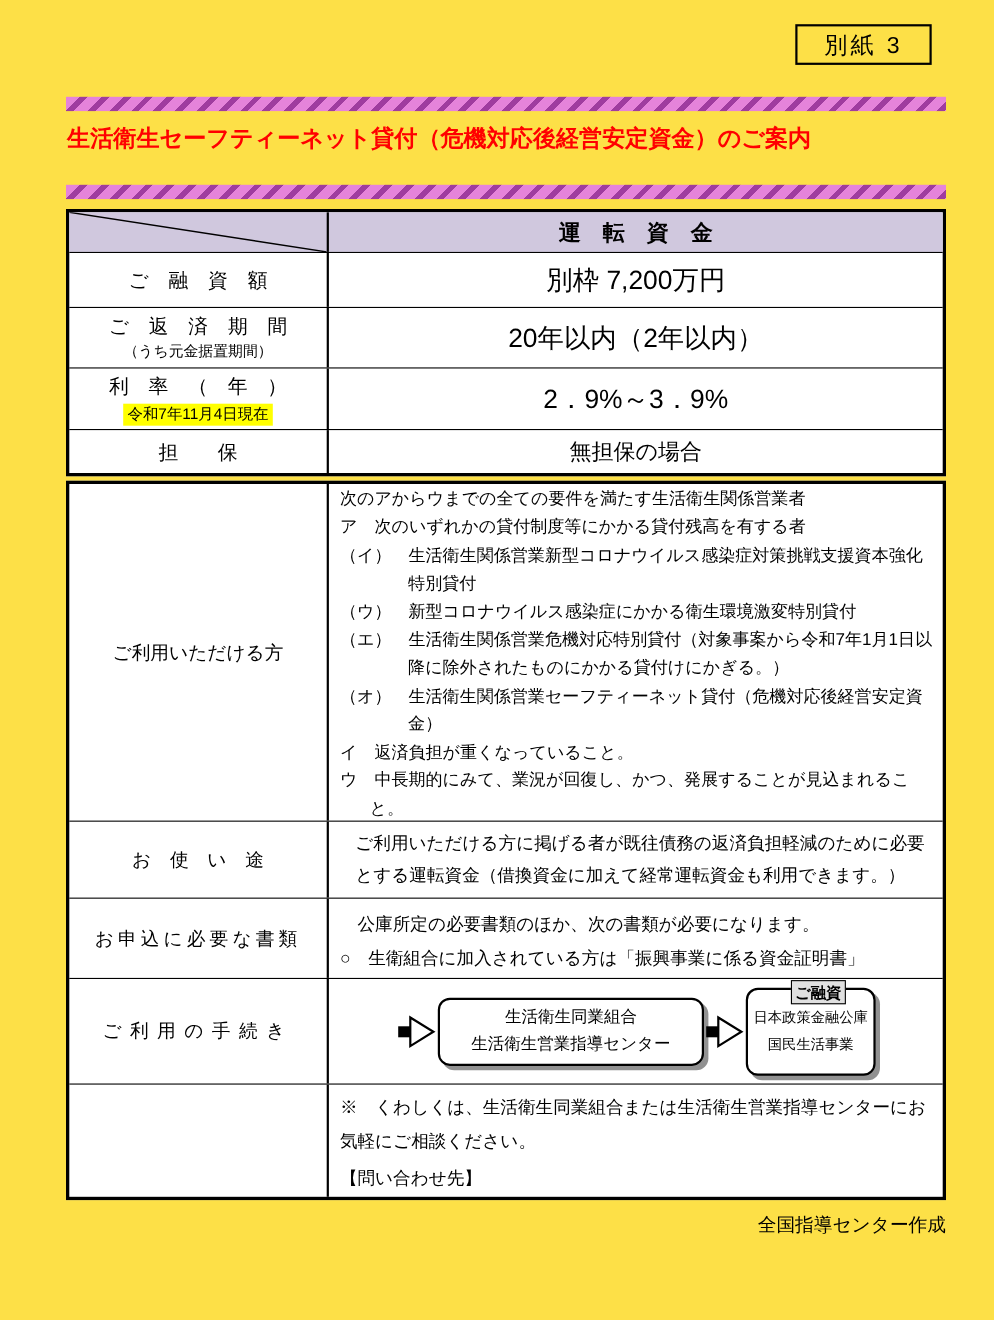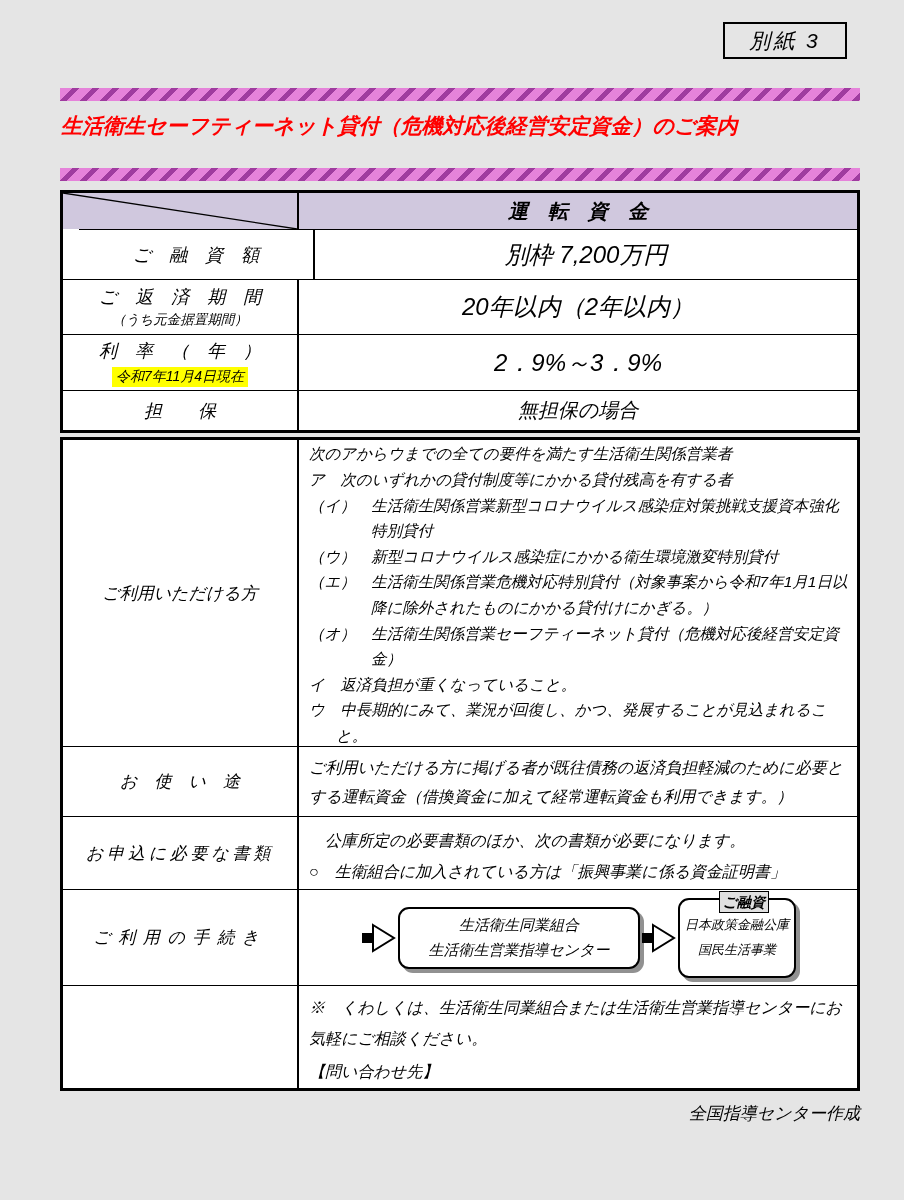--- a/index.html
+++ b/index.html
@@ -1,17 +1,17 @@
 <!DOCTYPE html>
 <html><head>
 <meta charset="utf-8">
 <style>
   html,body{margin:0;padding:0;background:#fff;}
-  .page{position:relative;width:904px;height:1200px;background:#e5e5e5;
-        font-family:"Liberation Sans",sans-serif;color:#000;overflow:hidden;font-style:italic;}
+  .page{position:relative;width:904px;height:1200px;background:#fde047;
+        font-family:"Liberation Sans",sans-serif;color:#000;overflow:hidden;}
 
   
   .besshi{position:absolute;top:22px;left:723px;width:124px;height:37px;
           border:2px solid #000;display:flex;align-items:center;justify-content:center;
           font-size:21px;letter-spacing:3px;box-sizing:border-box;}
 
   
   .stripe{position:absolute;left:60px;width:800px;height:13px;
           background:repeating-linear-gradient(135deg,#e583da 0 9px,#9f3c9f 9px 14px);}
   .stripe.s-top{top:88px;}
@@ -28,30 +28,30 @@
       display:flex;flex-direction:column;align-items:center;justify-content:center;
       font-size:18px;text-align:center;flex-shrink:0;}
   .cr{flex:1;box-sizing:border-box;display:flex;flex-direction:column;justify-content:center;}
 
   
   .t1{top:190px;}
   .t1 .hdr{height:36px;background:#d0c8de;}
   .t1 .hdr .cl{position:relative;border-right:2.5px solid #000;}
   .t1 .hdr .cr{align-items:center;justify-content:center;font-size:20px;font-weight:bold;}
   .diag{position:absolute;inset:0;width:100%;height:100%;}
-  .t1 .r1{height:50px;margin-left:16px;} .t1 .r2{height:55px;} .t1 .r3{height:56px;} .t1 .r4{height:40px;}
+  .t1 .r1{height:50px;} .t1 .r2{height:55px;} .t1 .r3{height:56px;} .t1 .r4{height:40px;}
   .t1 .cr{align-items:center;font-size:24px;}
   .t1 .r4 .cr{font-size:20px;}
   .lbl-note{font-size:13.5px;margin-top:2px;}
   .hl-yellow{background:#ffff00;font-size:14px;padding:1px 4px;margin-top:4px;}
 
   
   .t2{top:437px;}
   .t2 .cl{font-size:17px;}
-  .t2 .rA{height:306px;} .t2 .rB{height:70px;} .t2 .rC{height:73px;}
+  .t2 .rA{height:306px;} .t2 .rB{height:70px;gap:14px;} .t2 .rC{height:73px;}
   .t2 .rD{height:96px;} .t2 .rE{height:103px;}
   .sp-narrow{letter-spacing:0.22em;}
   .sp-mid{letter-spacing:0.45em;}
 
   .elig{padding:4px 8px 0 10px;font-size:15.5px;line-height:25.6px;}
   .elig .hang1{padding-left:27px;text-indent:-27px;}
   .elig .hang2{padding-left:62px;text-indent:-62px;}
 
   .usage-text{padding:4px 10px;font-size:16px;line-height:29px;}
   .docs{padding:6px 10px 0 10px;font-size:16px;line-height:31px;}

